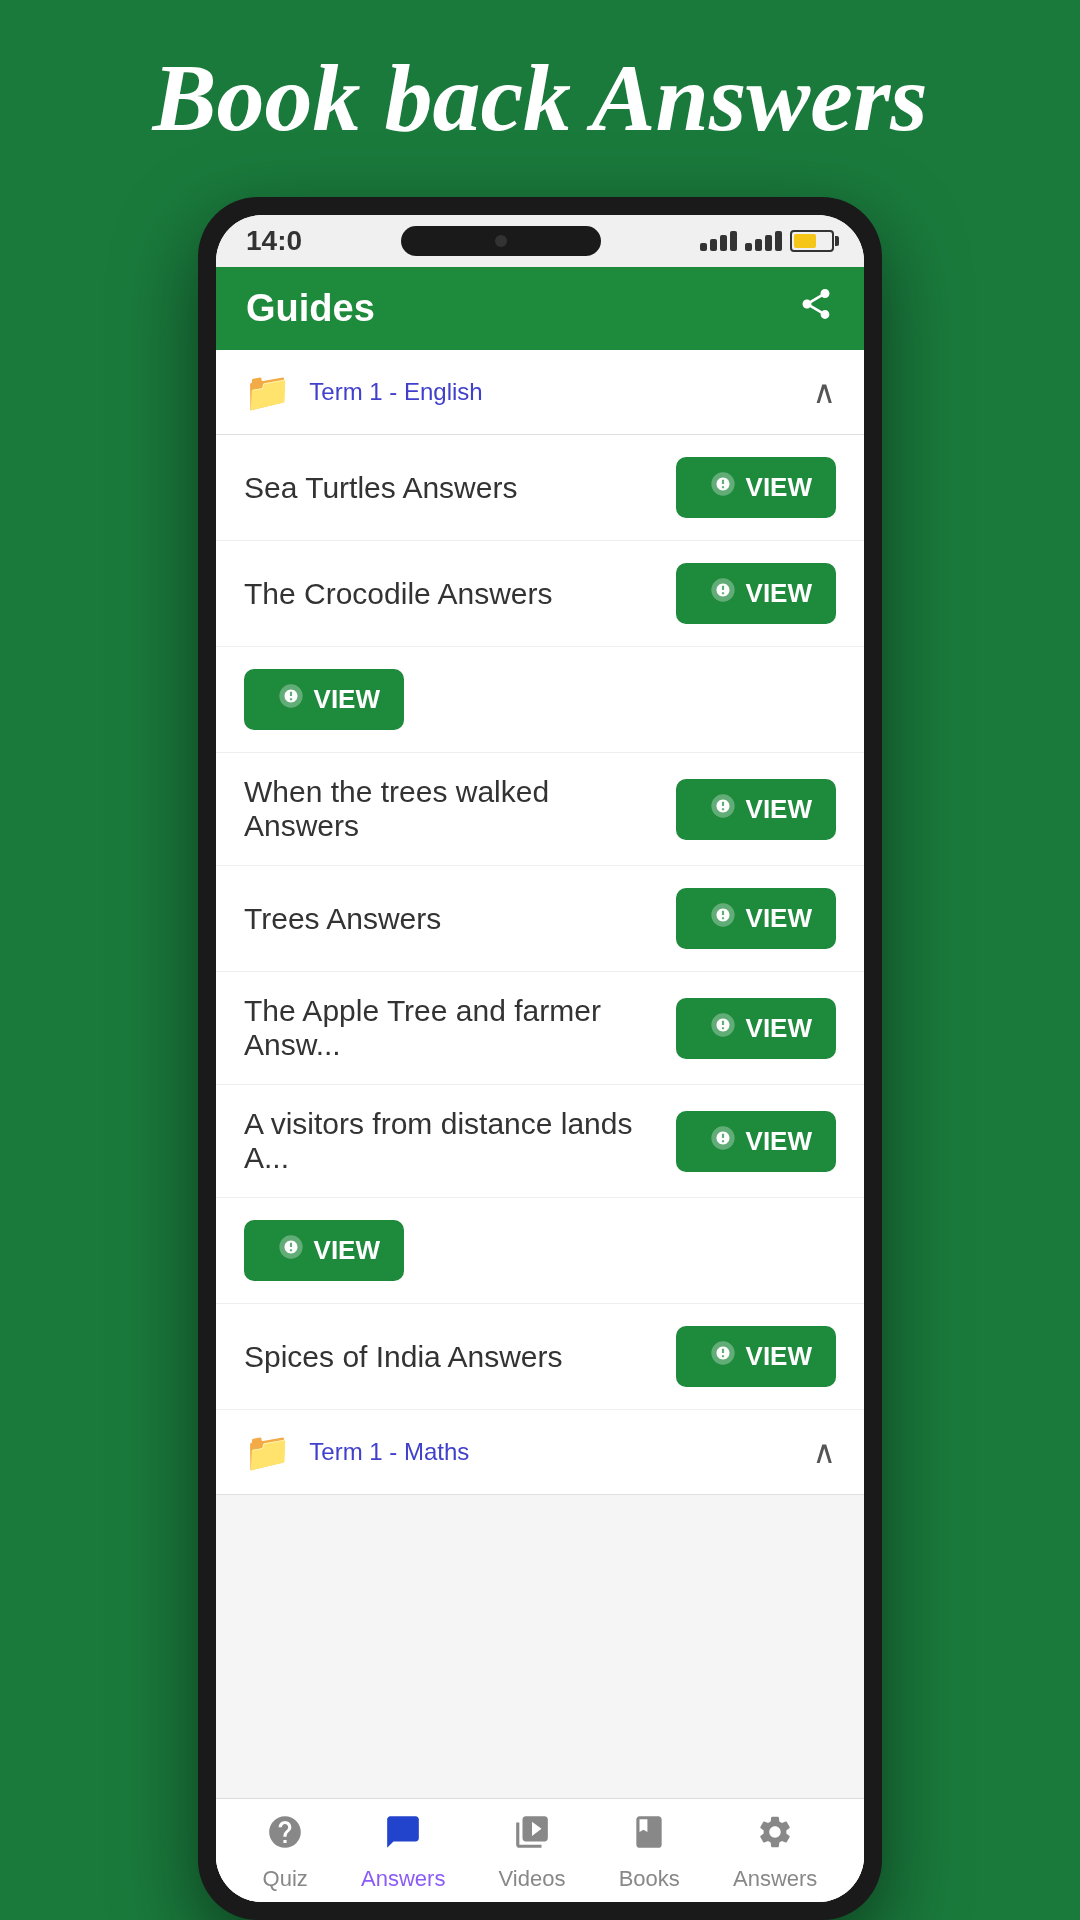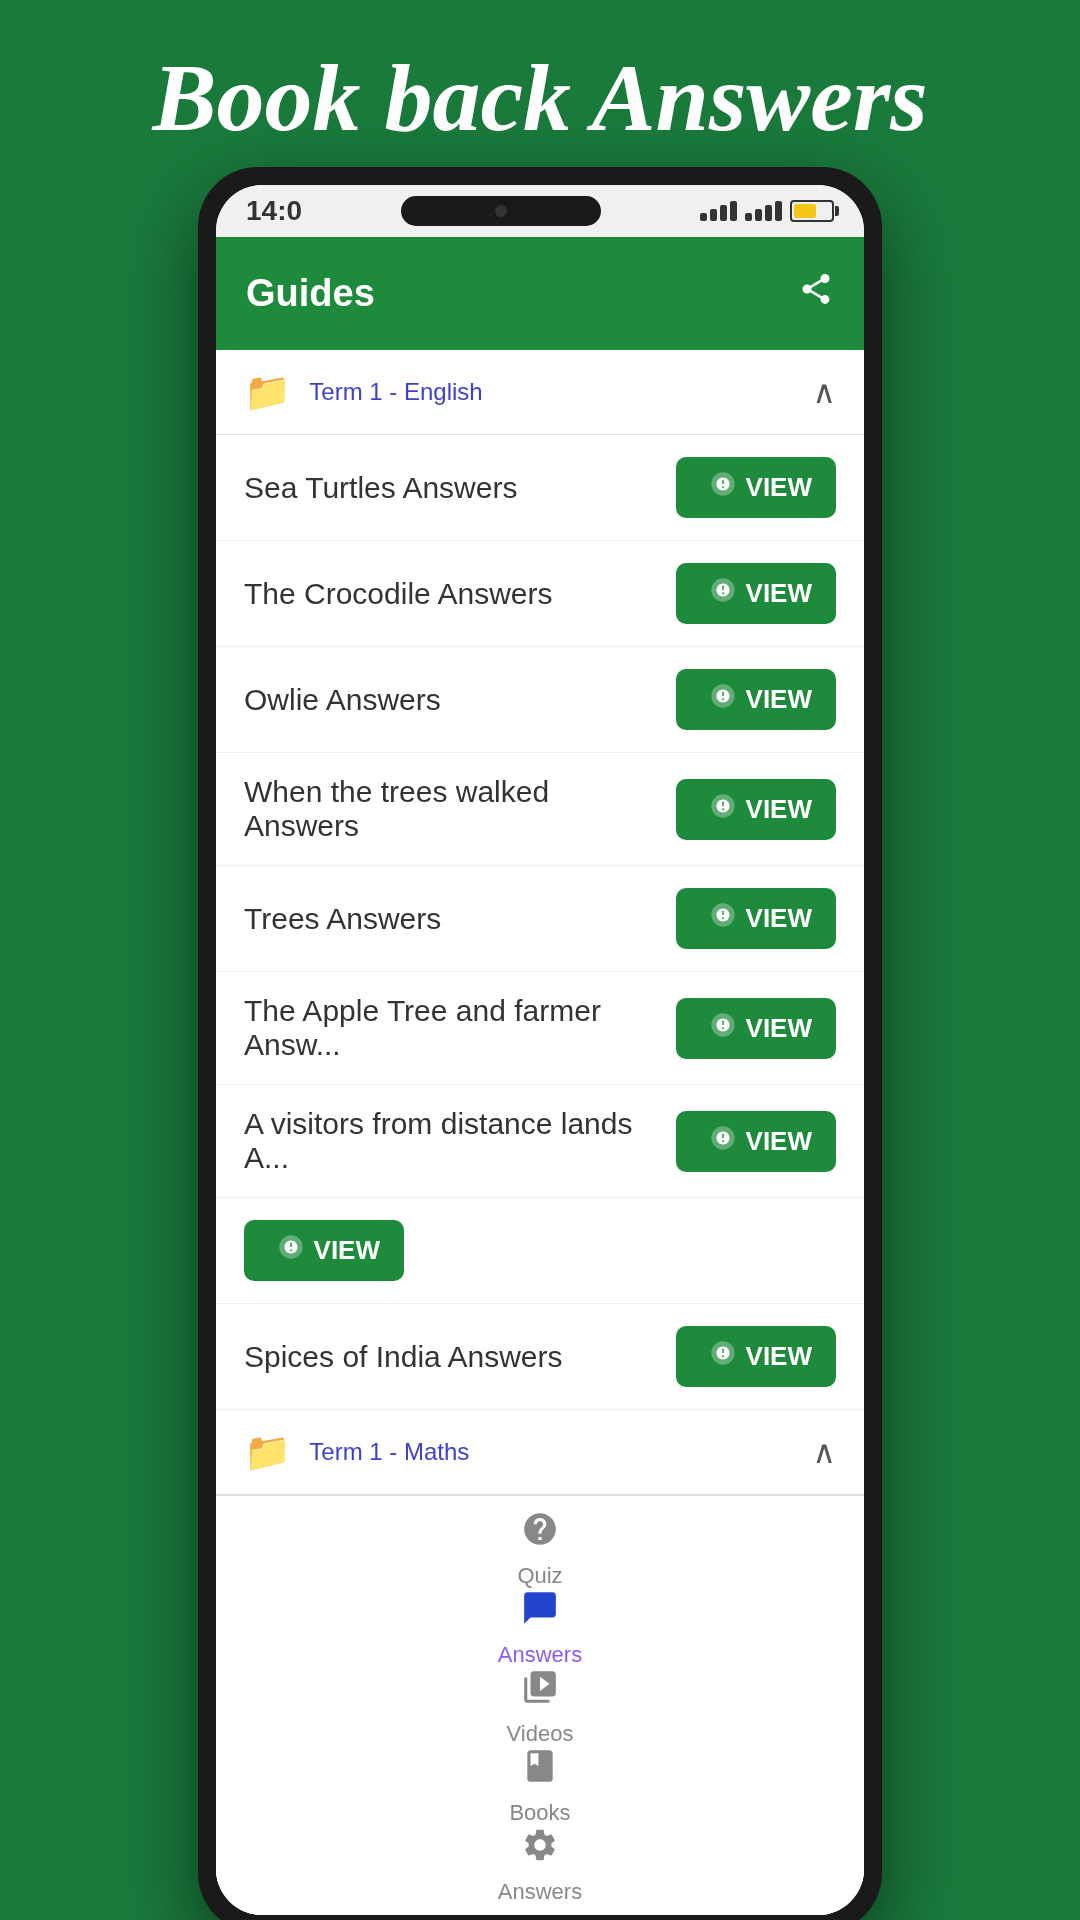--- a/index.html
+++ b/index.html
@@ -9,21 +9,21 @@
       background: #1a7a3c;
       font-family: Arial, sans-serif;
       display: flex;
       flex-direction: column;
       align-items: center;
       overflow: hidden;
     }
 
     .page-header {
       width: 100%;
-      padding: 40px 60px 12px;
+      padding: 40px 60px 42px;
       text-align: center;
     }
 
     .page-title {
       font-family: Georgia, 'Times New Roman', serif;
       font-style: italic;
       font-size: 96px;
       color: white;
       line-height: 1.2;
       font-weight: bold;
@@ -123,21 +123,21 @@
 
     .battery-fill {
       height: 100%;
       width: 60%;
       background: #f5c518;
       border-radius: 2px;
     }
 
     .app-header {
       background: #1e8a3c;
-      padding: 34px 30px;
+      padding: 19px 30px;
       display: flex;
       justify-content: space-between;
       align-items: center;
     }
 
     .app-header-title {
       font-size: 38px;
       font-weight: bold;
       color: white;
     }
@@ -224,21 +224,20 @@
       font-size: 28px;
     }
 
     .bottom-nav {
       background: white;
       border-top: 1px solid #ddd;
       padding: 14px 20px 10px;
       display: flex;
       justify-content: space-around;
       align-items: center;
-      flex-direction: column;
     }
 
     .nav-item {
       display: flex;
       flex-direction: column;
       align-items: center;
       gap: 6px;
       cursor: pointer;
     }
 
@@ -333,21 +332,20 @@
               <svg width="26" height="26" viewBox="0 0 24 24" fill="white">
                   <circle cx="12" cy="12" r="10" fill="white" opacity="0.3" stroke="white" stroke-width="1.5"></circle>
                   <path d="M12 6c-3.31 0-6 2.69-6 6s2.69 6 6 6 6-2.69 6-6-2.69-6-6-6zm1 10h-2v-2h2v2zm0-4h-2V8h2v4z" fill="white"></path>
                 </svg>
             </span>
             <span>VIEW</span>
           </button>
         </div>
 
         <div class="list-item">
-          <span class="list-item-text">Owlie Answers</span>
           <button class="view-btn">
             <span class="btn-coin-icon">
               <svg width="26" height="26" viewBox="0 0 24 24" fill="white">
                   <circle cx="12" cy="12" r="10" fill="white" opacity="0.3" stroke="white" stroke-width="1.5"></circle>
                   <path d="M12 6c-3.31 0-6 2.69-6 6s2.69 6 6 6 6-2.69 6-6-2.69-6-6-6zm1 10h-2v-2h2v2zm0-4h-2V8h2v4z" fill="white"></path>
                 </svg>
             </span>
             <span>VIEW</span>
           </button>
         </div>

